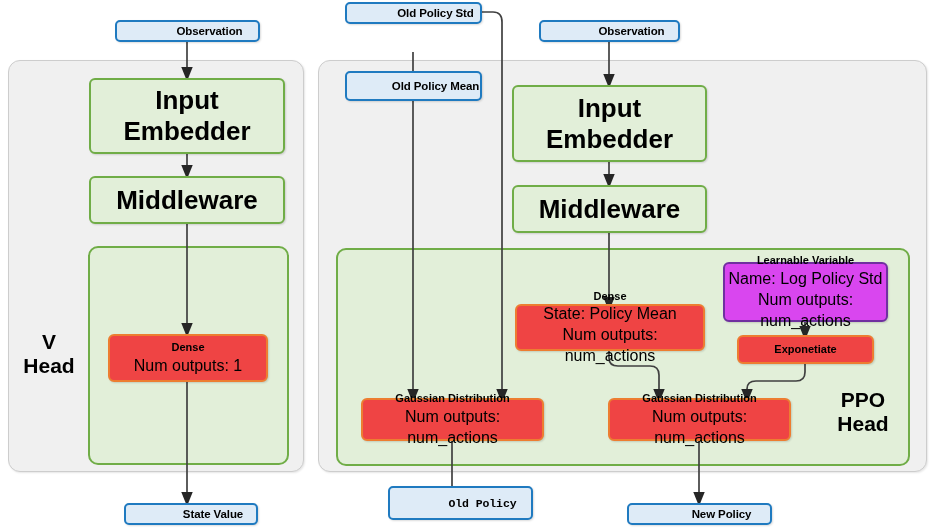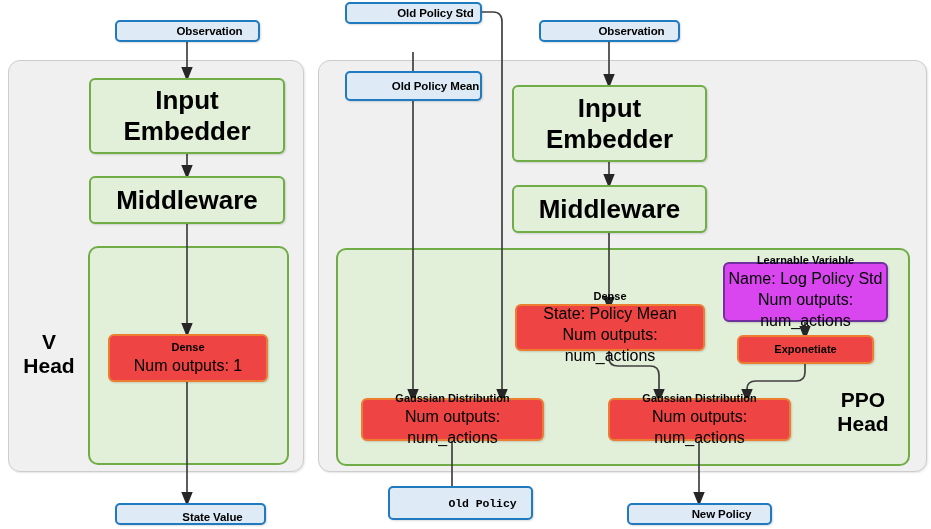--- a/index.html
+++ b/index.html
@@ -212,21 +212,21 @@
   <div class="node node-orange" style="left:361px; top:398px; width:183px; height:43px;">
     <span class="ttl">Gaussian Distribution</span>
     <span class="sub">Num outputs: num_actions</span>
   </div>
 
   <div class="node node-orange" style="left:608px; top:398px; width:183px; height:43px;">
     <span class="ttl">Gaussian Distribution</span>
     <span class="sub">Num outputs: num_actions</span>
   </div>
 
-  <div class="node node-blue" style="left:115px; top:503px; width:151px; height:22px;justify-content:flex-end;">
+  <div class="node node-blue" style="left:124px; top:503px; width:134px; height:22px;">
     <span>State Value</span>
   </div>
 
   <div class="node node-blue" style="left:388px; top:486px; width:145px; height:34px;font-family:Liberation Mono, monospace;">
     <span>Old Policy</span>
   </div>
 
   <div class="node node-blue" style="left:627px; top:503px; width:145px; height:22px;">
     <span>New Policy</span>
   </div>

